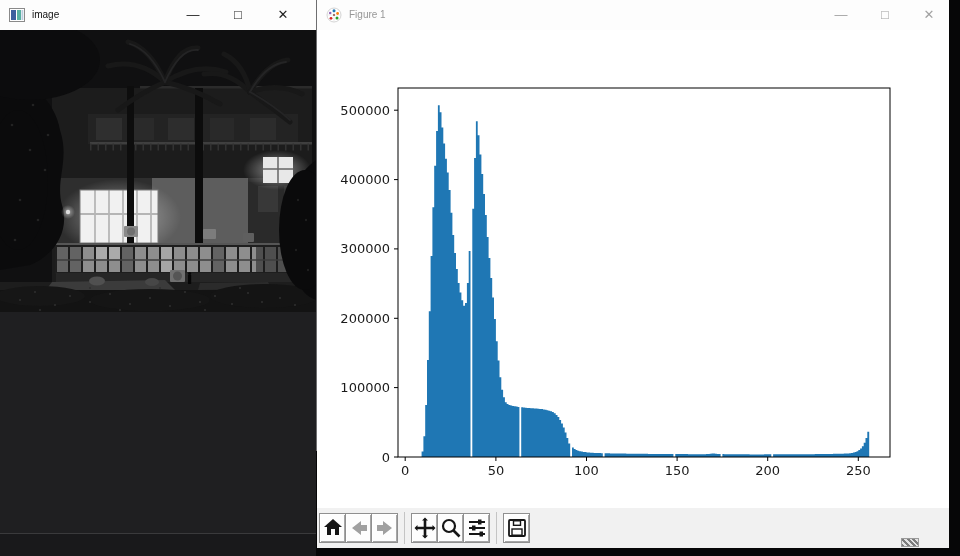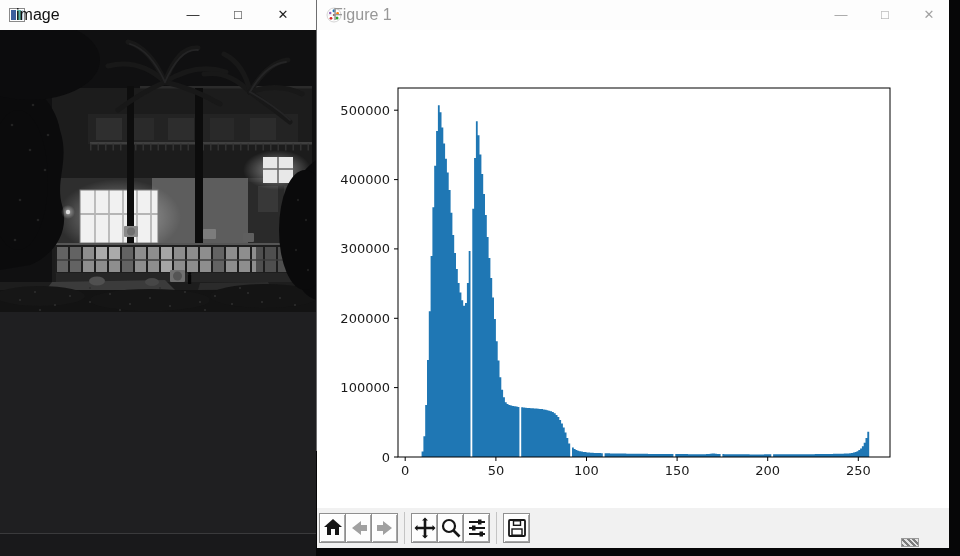--- a/index.html
+++ b/index.html
@@ -1,21 +1,21 @@
 <!DOCTYPE html>
 <html><head>
 <meta charset="utf-8">
 <style>
   html,body{margin:0;padding:0;}
   body{width:960px;height:556px;background:#060607;position:relative;overflow:hidden;
        font-family:"Liberation Sans",sans-serif;}
   .window{position:absolute;}
   .titlebar{position:absolute;left:0;top:0;right:0;height:30px;background:#fdfdfd;}
   .titlebar .app-icon{position:absolute;left:9px;top:7px;width:16px;height:16px;}
-  .titlebar .title{position:absolute;left:16px;top:7px;font-size:16px;line-height:16px;}
+  .titlebar .title{position:absolute;left:32px;top:7px;font-size:10px;line-height:16px;}
   .title.dark{color:#111;}
   .title.gray{color:#979797;}
   .ctrl{position:absolute;top:0;width:32px;height:30px;text-align:center;line-height:30px;
         font-size:13px;cursor:default;user-select:none;}
   .ctrl.dark{color:#222;}
   .ctrl.gray{color:#a2a2a2;}
 
   
   #cv-window{left:0;top:0;width:316px;height:312px;background:#fff;}
   #cv-content{position:absolute;left:0;top:30px;width:316px;height:282px;

